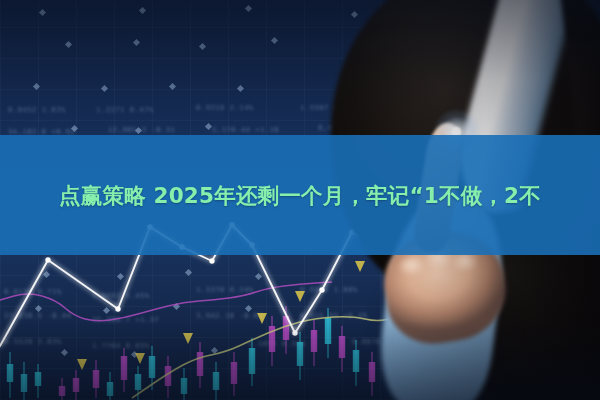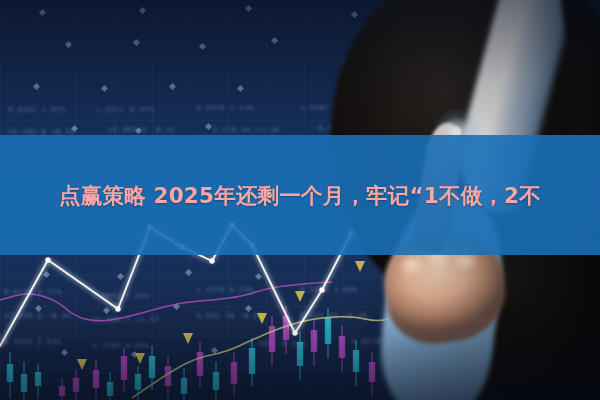--- a/index.html
+++ b/index.html
@@ -172,21 +172,21 @@
     left: 0; top: 135px;
     width: 600px; height: 120px;
     background: rgba(26,111,183,.90);
     display: flex;
     align-items: center;
     justify-content: center;
     box-sizing: border-box;
     padding: 0 16px;
   }
   .banner-text {
-    color: #fca5a5;
+    color: #86efac;
     font-family: "DejaVu Sans", "Liberation Sans", sans-serif;
     font-weight: bold;
     font-size: 21.5px;
     line-height: 33px;
     text-align: center;
     letter-spacing: .2px;
     text-shadow: 0 1px 2px rgba(0,0,0,.28);
   }
   .banner-line2 { display: block; }
 

